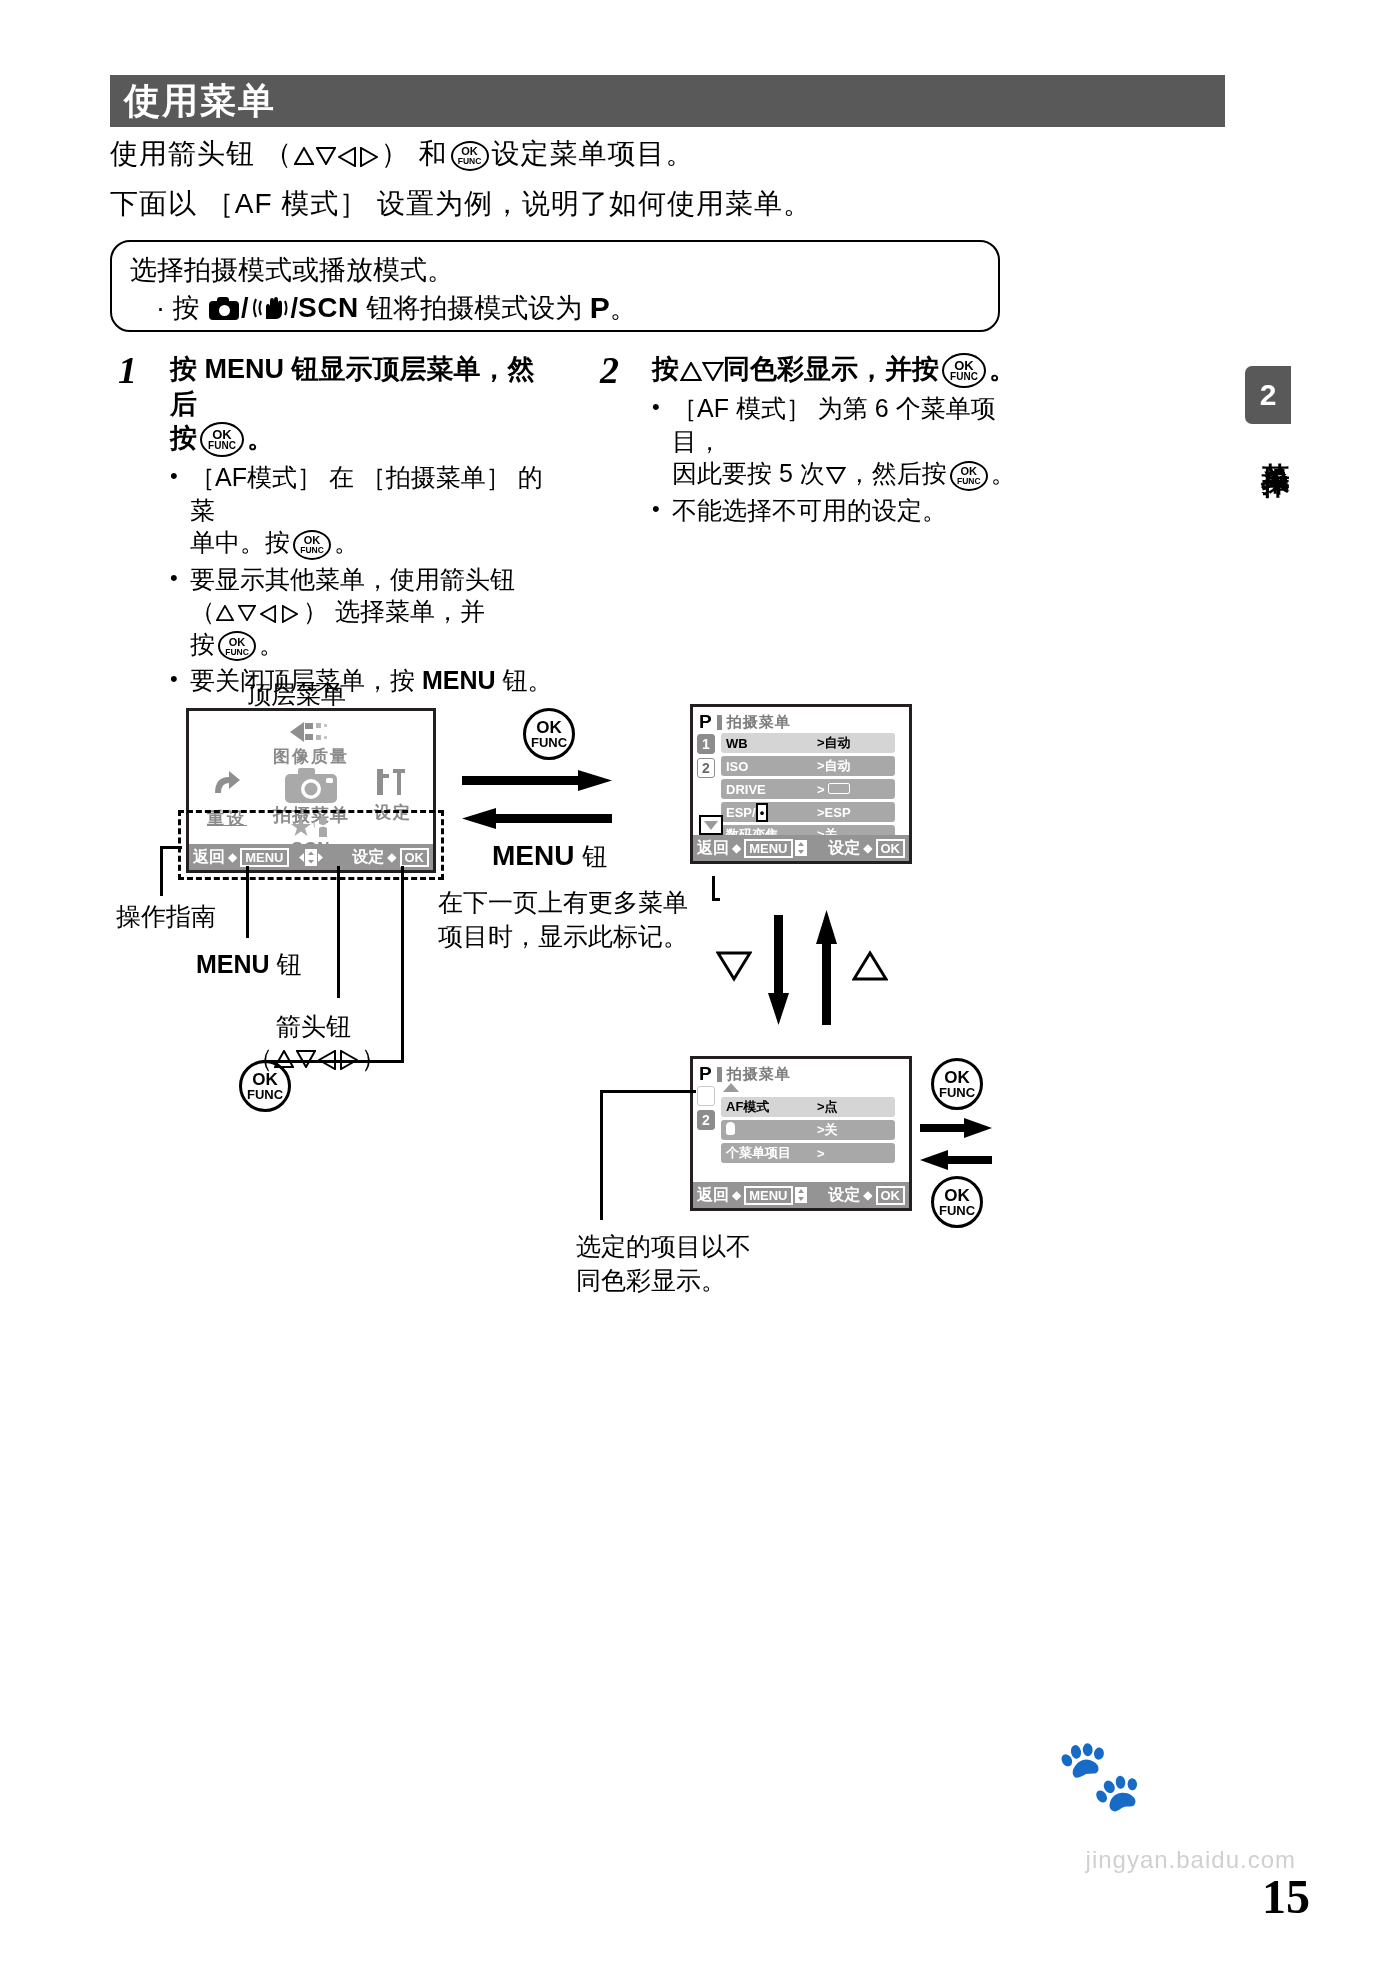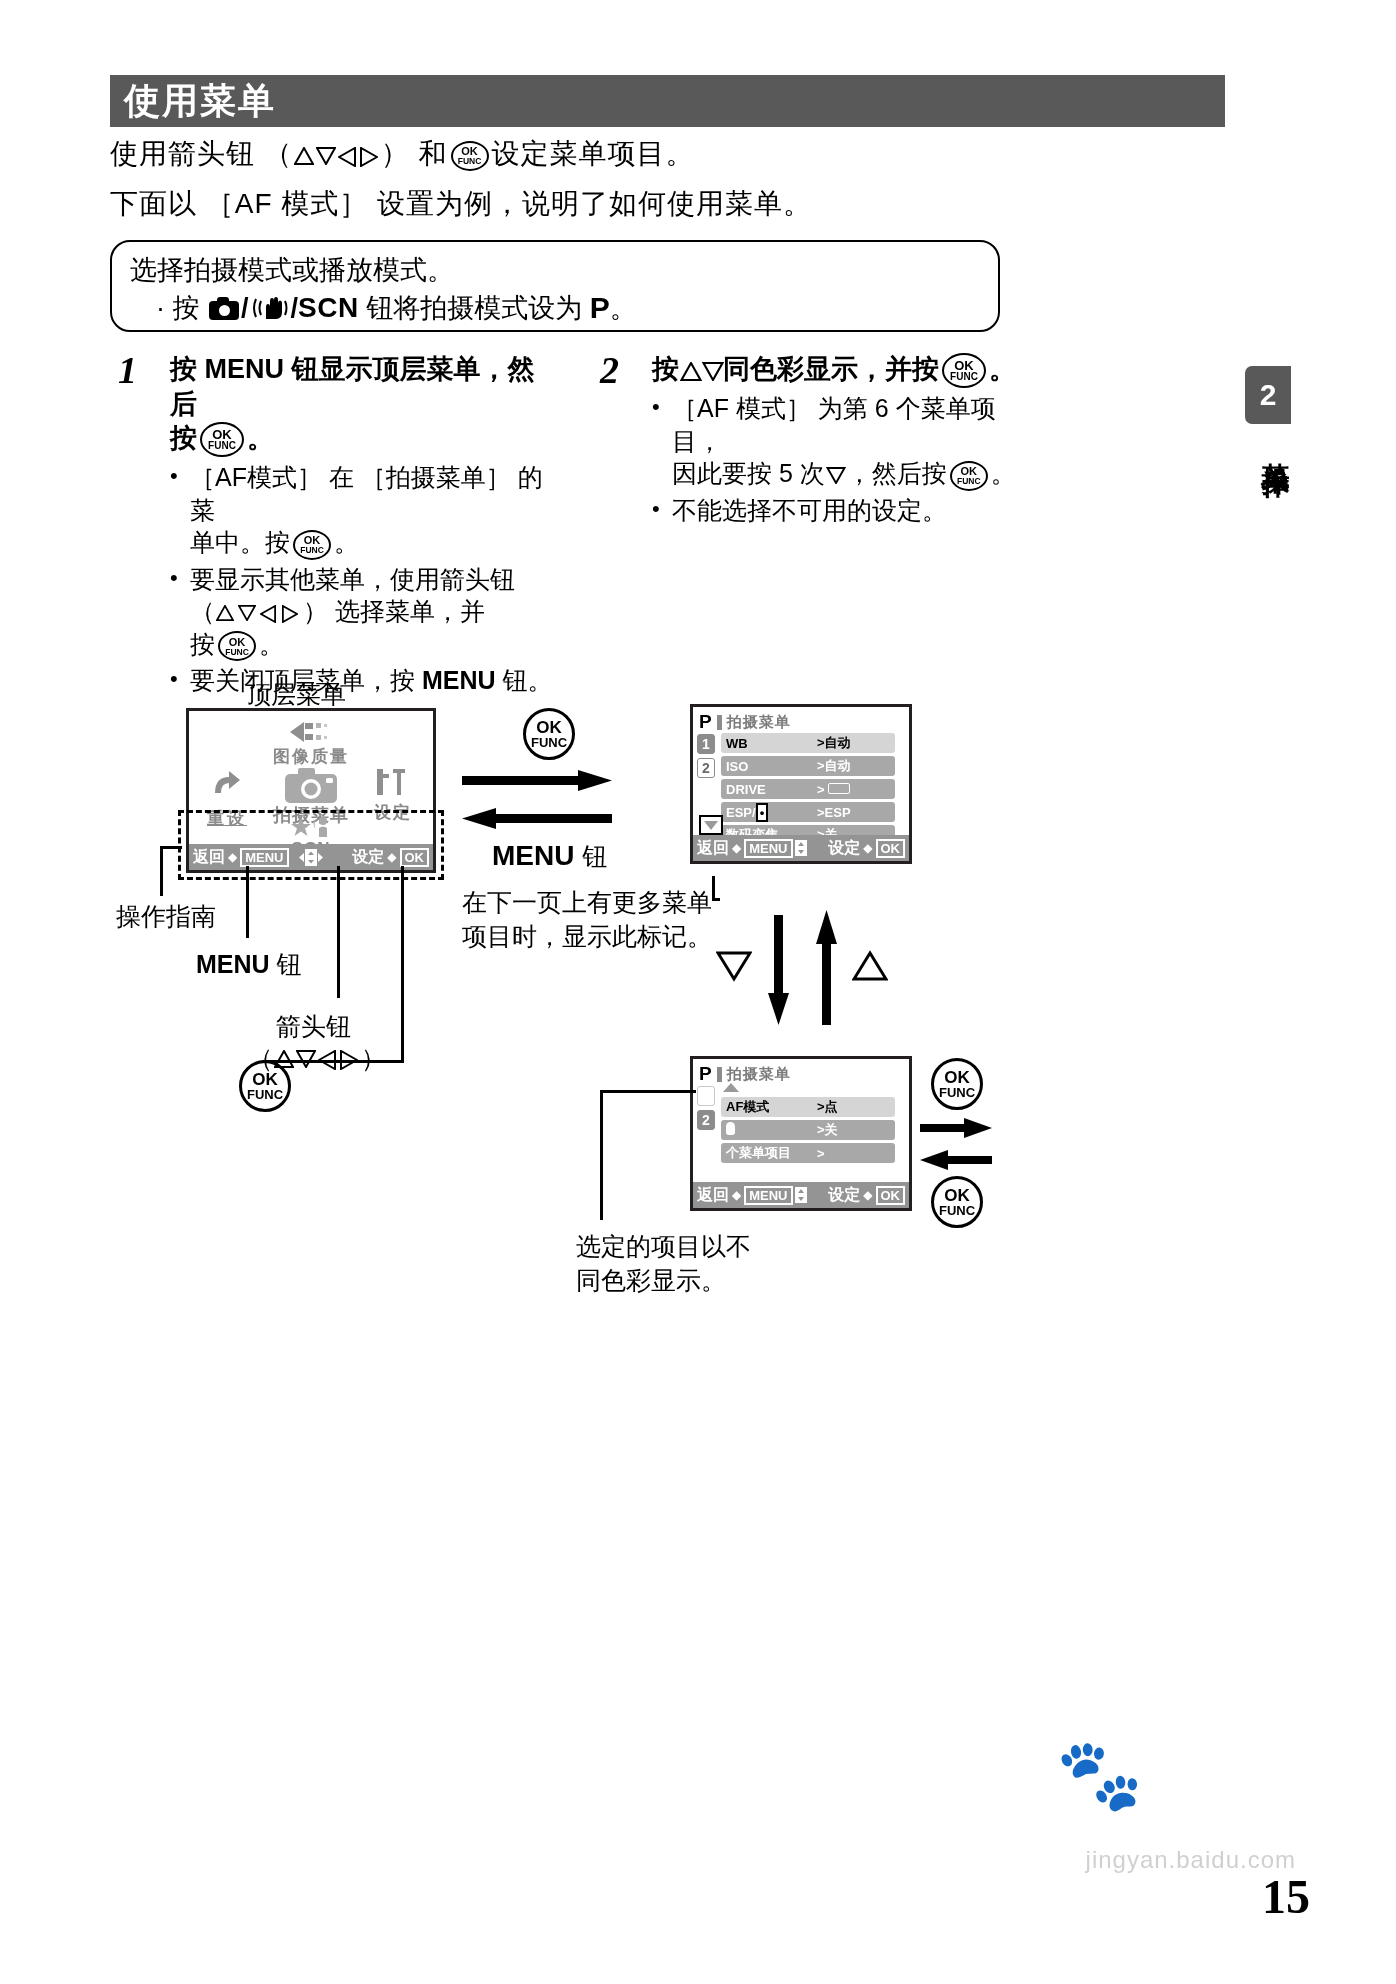--- a/index.html
+++ b/index.html
@@ -520,21 +520,21 @@
         </span>
         <span class="g-right">
           <span>设定</span>
           <span class="diamond">◆</span>
           <span class="boxed">OK</span>
         </span>
       </div>
     </div>
   </div>
 
-  <div class="caption" style="left:462px; top:226px;">
+  <div class="caption" style="left:438px; top:226px;">
     <span>在下一页上有更多菜单</span><br>
     <span>项目时，显示此标记。</span>
   </div>
   <div class="leader" style="left:712px; top:216px; width:3px; height:24px;"></div>
   <div class="leader" style="left:712px; top:238px; width:8px; height:3px;"></div>
 
   <div style="position:absolute; left:768px; top:255px; width:22px; height:110px;">
     <svg width="22" height="110" viewBox="0 0 22 110">
         <rect x="6" y="0" width="9" height="84" fill="#000"></rect>
         <polygon points="10.5,110 0,78 21,78" fill="#000"></polygon>

